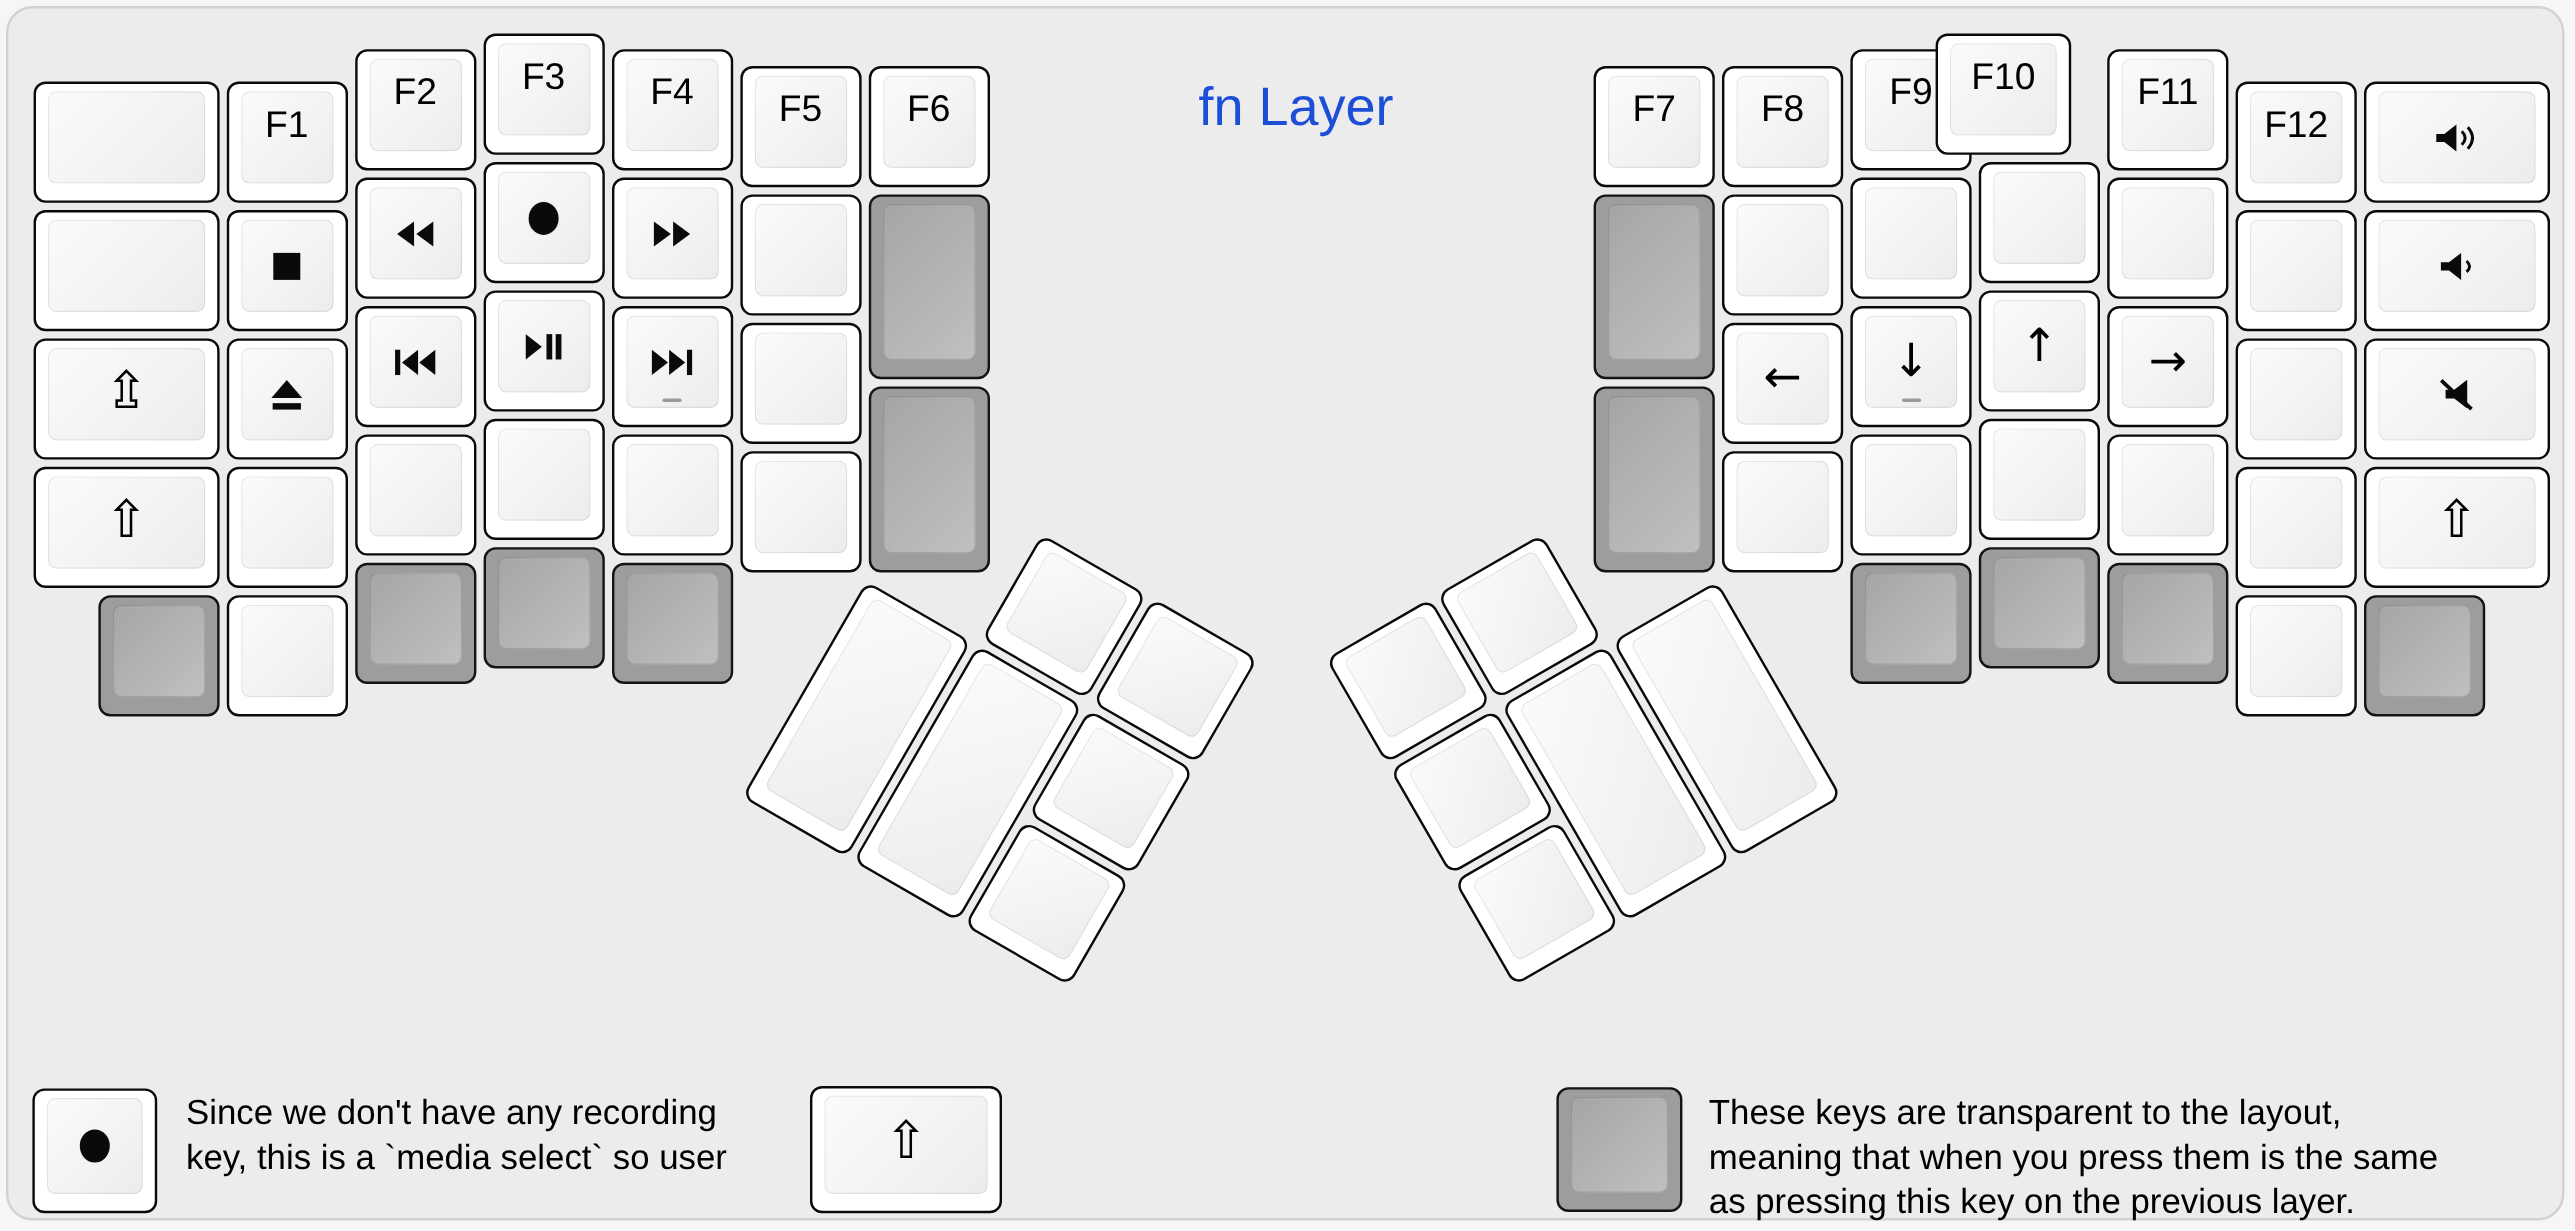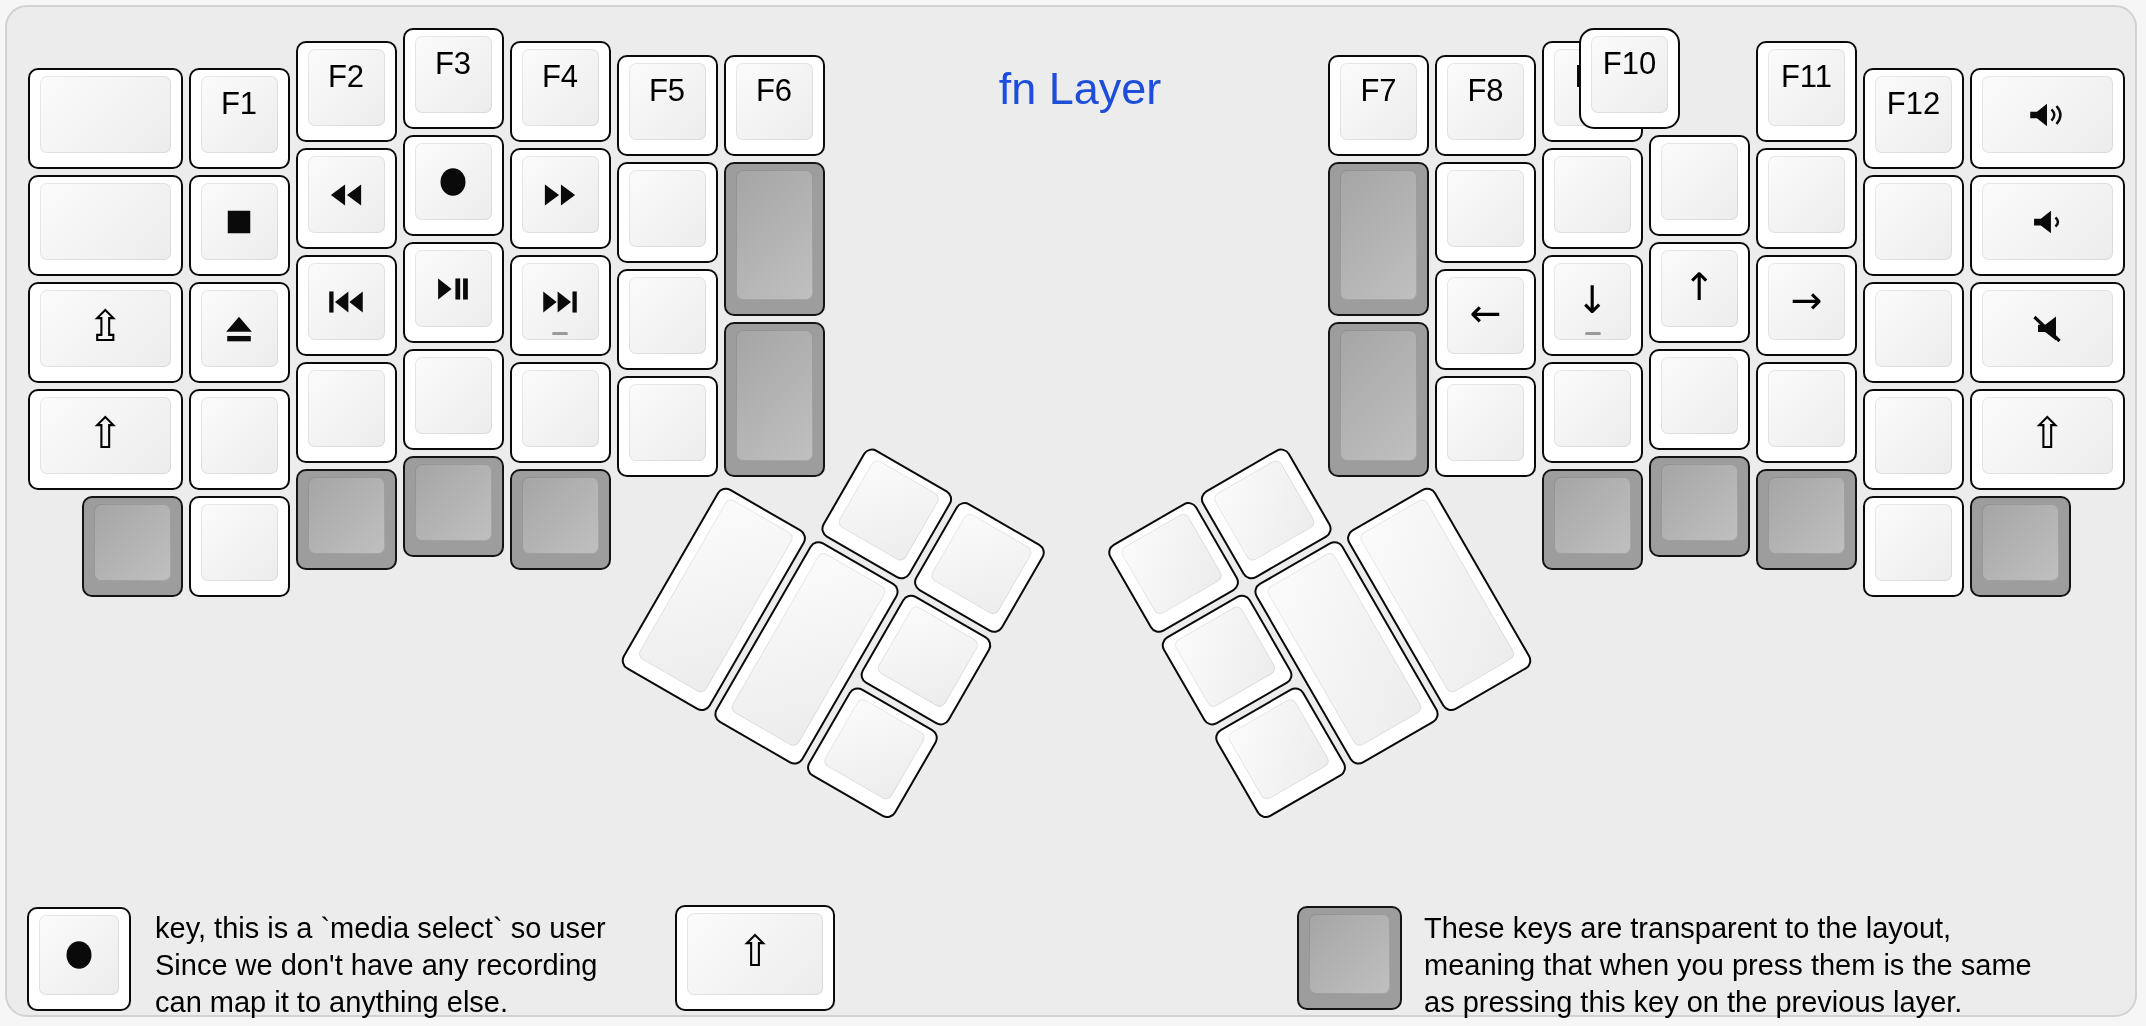--- a/index.html
+++ b/index.html
@@ -244,21 +244,21 @@
         </div>
         <div class="key" style="left: 1535px; top: 248.375px; width: 101px; height: 101px;">
           <div class="keytop">
             <span class="klabel glyph">↓</span>
             <span class="homing"></span>
           </div>
         </div>
         <div class="key" style="left: 1535px; top: 355.375px; width: 101px; height: 101px;">
           <div class="keytop"></div>
         </div>
-        <div class="key" style="left: 1572px; top: 21px; width: 101px; height: 101px; border-radius: 15px;">
+        <div class="key" style="left: 1606px; top: 21px; width: 113px; height: 101px;">
           <div class="keytop">
             <span class="klabel flabel">F10</span>
           </div>
         </div>
         <div class="key" style="left: 1642px; top: 128px; width: 101px; height: 101px;">
           <div class="keytop"></div>
         </div>
         <div class="key" style="left: 1642px; top: 235px; width: 101px; height: 101px;">
           <div class="keytop">
             <span class="klabel glyph">↑</span>
@@ -393,23 +393,22 @@
         <div class="key" style="left: 20px; top: 900px; width: 104px; height: 104px;">
           <div class="keytop">
             <span class="kicon">
               <svg xmlns="http://www.w3.org/2000/svg" viewBox="0 0 24 24" width="30" height="31">
                 <ellipse cx="12" cy="12" rx="10" ry="11"></ellipse>
               </svg>
             </span>
           </div>
         </div>
         <div class="legend-text" style="left: 148px; top: 903px;">
+          <div>Since we don't have any recording</div>
           <div>key, this is a `media select` so user</div>
-          <div>Since we don't have any recording</div>
-          <div>can map it to anything else.</div>
         </div>
         <div class="key" style="left: 668px; top: 898px; width: 160px; height: 106px;">
           <div class="keytop">
             <span class="klabel glyph-xl">⇧</span>
           </div>
         </div>
         <div class="legend-text" style="left: 850px; top: 912px;">
         </div>
         <div class="key gray" style="left: 1290px; top: 899px; width: 105px; height: 104px;">
           <div class="keytop"></div>

